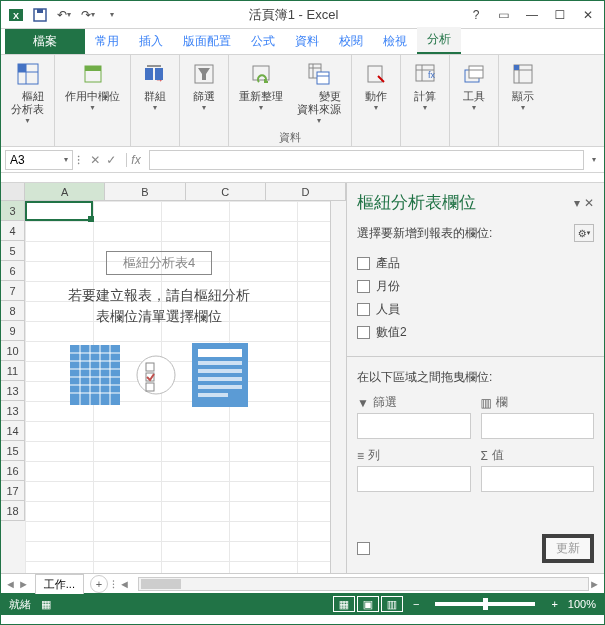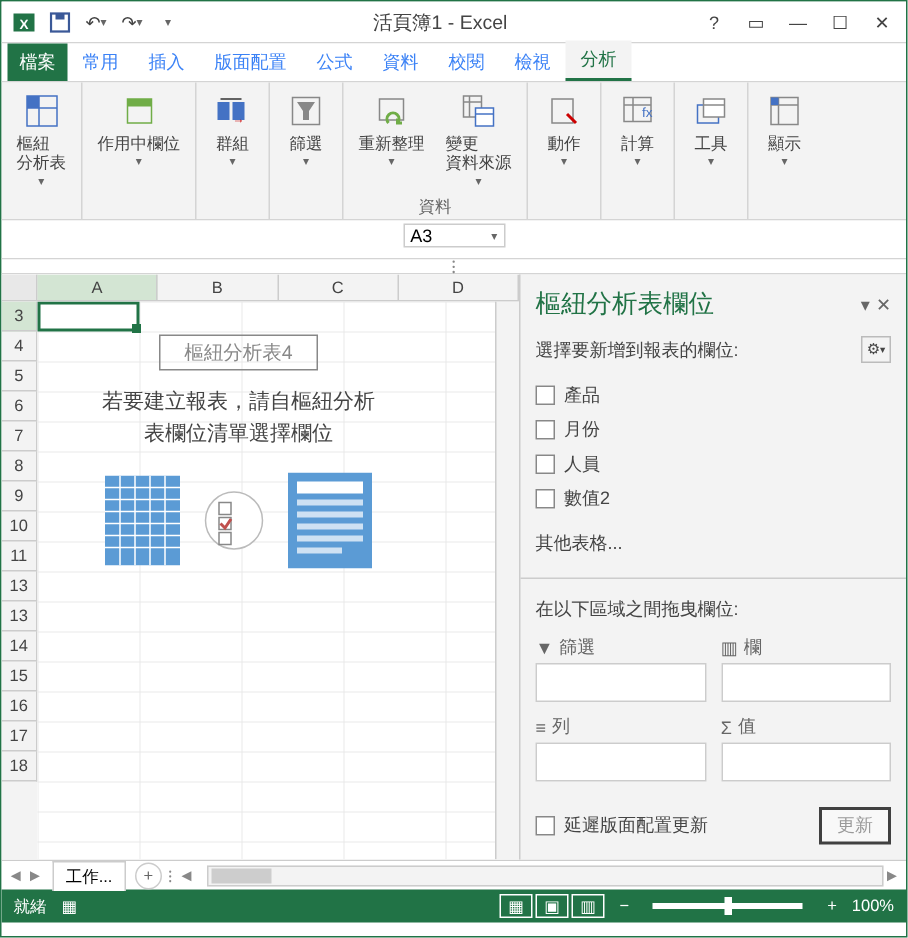--- a/index.html
+++ b/index.html
@@ -9,35 +9,35 @@
 .titlebar { height: 28px; background: #fff; display: flex; align-items: center; padding: 0 4px; border-bottom: 1px solid #d4d4d4; }
 .qat { display: flex; align-items: center; gap: 2px; }
 .qat-item { width: 22px; height: 22px; display: flex; align-items: center; justify-content: center; color: #444; }
 .title-center { flex: 1; text-align: center; color: #444; font-size: 13px; }
 .win-controls { display: flex; gap: 4px; }
 .win-btn { width: 24px; height: 20px; display: flex; align-items: center; justify-content: center; color: #444; }
 
 
 .ribbon-tabs { height: 26px; display: flex; align-items: flex-end; padding: 0 4px; background: #fff; border-bottom: 1px solid #d4d4d4; }
 .tab { padding: 4px 10px; font-size: 12px; color: #3b82f6; cursor: pointer; }
-.tab.file { background: #217346; color: #fff; padding: 4px 8px; }
+.tab.file { background: #217346; color: #fff; padding: 4px 28px; }
 .tab.active { color: #217346; border-bottom: 2px solid #217346; background: #f3f3f3; }
 
 
 .ribbon { height: 92px; background: #f3f3f3; border-bottom: 1px solid #d4d4d4; display: flex; }
 .ribbon-group { display: flex; flex-direction: column; border-right: 1px solid #d4d4d4; padding: 2px 4px; }
 .ribbon-group-items { flex: 1; display: flex; align-items: flex-start; gap: 2px; }
 .ribbon-group-label { text-align: center; font-size: 11px; color: #666; padding: 2px 0; }
 .ribbon-btn { display: flex; flex-direction: column; align-items: center; justify-content: flex-start; padding: 3px 6px; min-width: 38px; cursor: pointer; }
 .ribbon-btn-icon { width: 28px; height: 28px; display: flex; align-items: center; justify-content: center; margin-bottom: 2px; }
-.ribbon-btn-label { font-size: 11px; color: #444; text-align: left; line-height: 1.2; }
+.ribbon-btn-label { font-size: 11px; color: #444; text-align: right; line-height: 1.2; }
 .dropdown-arrow { font-size: 8px; color: #666; }
 
 
-.namebox-row { height: 26px; background: #fff; border-bottom: 1px solid #d4d4d4; display: flex; align-items: center; padding: 2px 4px; gap: 4px; flex-direction: column; }
+.namebox-row { height: 26px; background: #fff; border-bottom: 1px solid #d4d4d4; display: flex; align-items: center; padding: 2px 4px; gap: 4px; }
 .namebox { width: 68px; height: 20px; border: 1px solid #ccc; padding: 0 4px; display: flex; align-items: center; justify-content: space-between; font-size: 12px; }
 .fbar-icons { display: flex; gap: 6px; padding: 0 6px; color: #888; }
 .fx-label { font-style: italic; color: #888; padding: 0 4px; border-left: 1px solid #ccc; }
 .formula-input { flex: 1; height: 20px; border: 1px solid #ccc; background: #fff; padding: 0 4px; }
 
 
 .spacer-row { height: 10px; background: #fff; border-bottom: 1px solid #d4d4d4; }
 
 
 .main { display: flex; height: 390px; }
@@ -49,21 +49,21 @@
 .col-header { flex: 1; text-align: center; font-size: 11px; color: #444; border-right: 1px solid #ccc; line-height: 18px; min-width: 68px; }
 .sheet-body { flex: 1; display: flex; overflow: hidden; }
 .row-headers { width: 24px; background: #f3f3f3; }
 .row-header { height: 20px; text-align: center; font-size: 11px; color: #444; border-bottom: 1px solid #ccc; border-right: 1px solid #ccc; line-height: 20px; }
 .row-header.active { background: #d3e5d3; }
 .cells { flex: 1; position: relative; background: #fff; }
 .grid-overlay { position: absolute; inset: 0; background-image: linear-gradient(to right, #e8e8e8 1px, transparent 1px), linear-gradient(to bottom, #e8e8e8 1px, transparent 1px); background-size: 68px 20px; }
 .active-cell { position: absolute; left: 0; top: 0; width: 68px; height: 20px; border: 2px solid #217346; background: #fff; }
 .active-cell::after { content: ''; position: absolute; right: -3px; bottom: -3px; width: 6px; height: 6px; background: #217346; }
 
-.pivot-placeholder { position: absolute; left: 4px; top: 12px; width: 260px; padding: 10px; text-align: center; }
+.pivot-placeholder { position: absolute; left: 4px; top: 40px; width: 260px; padding: 10px; text-align: center; }
 .pivot-title { display: inline-block; border: 1px solid #888; padding: 2px 16px; color: #888; font-size: 13px; margin-bottom: 10px; }
 .pivot-text { color: #444; font-size: 14px; line-height: 1.5; margin-bottom: 16px; }
 .pivot-illus { display: flex; justify-content: center; gap: 16px; align-items: center; }
 .illus-table { width: 50px; height: 60px; }
 .illus-check { width: 40px; height: 40px; }
 .illus-list { width: 56px; height: 64px; }
 
 .sheet-scroll-v { width: 16px; background: #f3f3f3; border-left: 1px solid #ccc; }
 
 
@@ -78,21 +78,21 @@
 .field-check { width: 13px; height: 13px; border: 1px solid #888; background: #fff; }
 .more-tables { padding: 6px 10px; font-size: 12px; color: #444; }
 .divider { height: 1px; background: #ccc; margin: 8px 0; }
 .drag-label { padding: 4px 10px 8px; font-size: 12px; color: #444; }
 .drop-zones { display: grid; grid-template-columns: 1fr 1fr; gap: 8px 10px; padding: 0 10px; }
 .drop-zone { }
 .drop-zone-label { font-size: 12px; color: #666; display: flex; align-items: center; gap: 4px; padding-bottom: 2px; }
 .drop-zone-box { height: 26px; background: #fff; border: 1px solid #ccc; }
 .panel-footer { display: flex; align-items: center; justify-content: space-between; padding: 10px; margin-top: auto; }
 .defer-row { display: flex; align-items: center; gap: 6px; font-size: 12px; color: #444; }
-.update-btn { padding: 2px 10px; border: 2px solid #404040; background: #f8f8f8; color: #999; font-size: 12px; }
+.update-btn { padding: 2px 10px; border: 4px solid #404040; background: #f8f8f8; color: #999; font-size: 12px; }
 
 
 .sheet-tabs-row { height: 20px; background: #fff; border-top: 1px solid #ccc; display: flex; align-items: center; padding: 0 4px; font-size: 11px; }
 .tab-nav { display: flex; gap: 2px; color: #888; }
 .sheet-tab { padding: 2px 8px; border: 1px solid #ccc; border-bottom: none; background: #fff; margin-left: 6px; }
 .new-sheet { width: 18px; height: 18px; border: 1px solid #ccc; border-radius: 50%; display: flex; align-items: center; justify-content: center; margin-left: 6px; color: #666; }
 .hscroll { flex: 1; height: 14px; background: #f3f3f3; border: 1px solid #ccc; margin-left: 8px; position: relative; }
 .hscroll-thumb { position: absolute; left: 2px; top: 1px; width: 40px; height: 10px; background: #cdcdcd; }
 
 
@@ -419,21 +419,20 @@
         </div>
         <div class="field-item">
           <div class="field-check"></div>
           <span>人員</span>
         </div>
         <div class="field-item">
           <div class="field-check"></div>
           <span>數值2</span>
         </div>
       </div>
-    <div class="more-tables">其他表格...</div>
     <div class="divider"></div>
     <div class="drag-label">在以下區域之間拖曳欄位:</div>
     <div class="drop-zones">
       <div class="drop-zone">
         <div class="drop-zone-label">
             <span>▼</span>
             <span>篩選</span>
           </div>
         <div class="drop-zone-box"></div>
       </div>
@@ -455,21 +454,20 @@
         <div class="drop-zone-label">
             <span>Σ</span>
             <span>值</span>
           </div>
         <div class="drop-zone-box"></div>
       </div>
     </div>
     <div class="panel-footer">
       <div class="defer-row">
         <div class="field-check"></div>
-        <span>延遲版面配置更新</span>
       </div>
       <div class="update-btn">更新</div>
     </div>
   </div>
 </div>
 
 <div class="sheet-tabs-row">
   <div class="tab-nav">
     <span>◄</span>
     <span>►</span>

